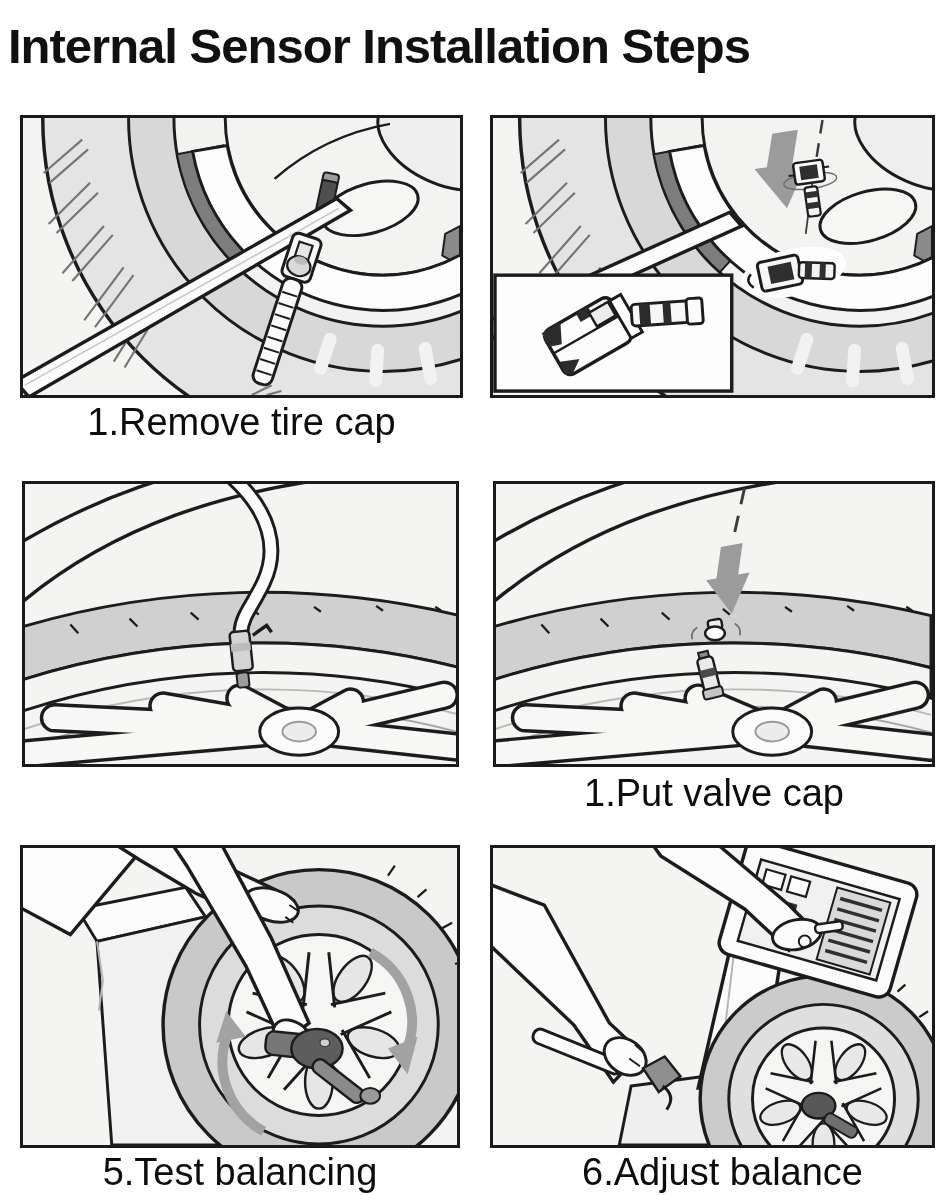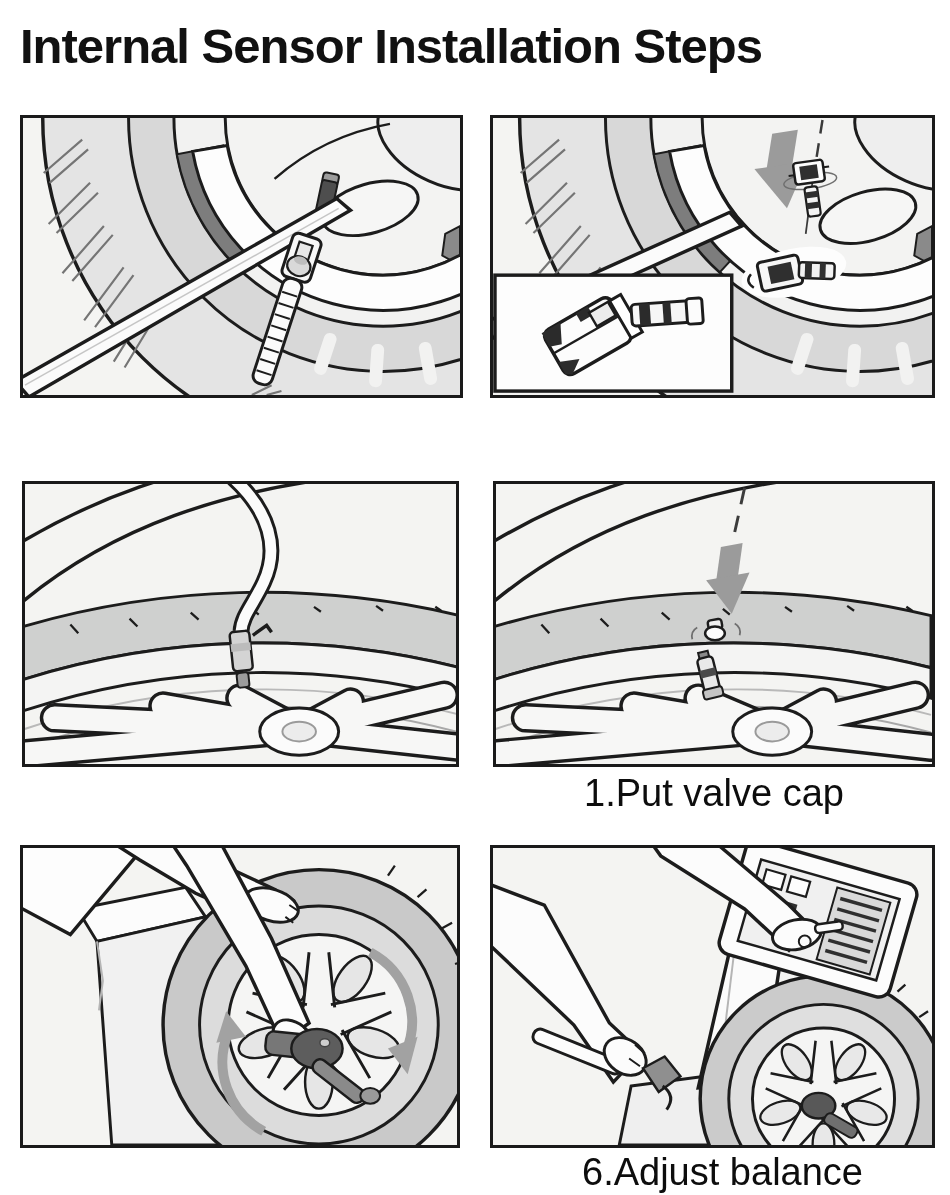--- a/index.html
+++ b/index.html
@@ -1,21 +1,21 @@
 <!DOCTYPE html>
 <html><head>
 <meta charset="utf-8">
 <style>
   html,body { margin:0; padding:0; background:#ffffff; }
   .page {
     position:relative; width:950px; height:1195px; background:#ffffff;
     font-family:"Liberation Sans", sans-serif; overflow:hidden;
   }
   .title {
-    position:absolute; top:18px; left:12px; width:758px; text-align:center;
+    position:absolute; top:18px; left:0; width:758px; text-align:center;
     font-size:49px; font-weight:700; color:#111111; letter-spacing:-1px; margin:0;
   }
   figure.panel { position:absolute; margin:0; border:3px solid #1a1a1a; background:#f4f4f2; box-sizing:border-box; }
   figure.panel svg { display:block; width:100%; height:100%; }
   .caption {
     position:absolute; margin:0; text-align:center;
     font-size:38px; color:#0d0d0d; font-weight:400; letter-spacing:0;
   }
   
   #p1 { left:20px;  top:115px; width:443px; height:283px; }
@@ -97,20 +97,21 @@
           <line x1="279" y1="206" x2="295" y2="206"></line>
             <line x1="279" y1="218" x2="295" y2="218"></line>
           <line x1="279" y1="230" x2="295" y2="230"></line>
             <line x1="279" y1="242" x2="295" y2="242"></line>
           <line x1="279" y1="254" x2="295" y2="254"></line>
             <line x1="279" y1="266" x2="295" y2="266"></line>
         </g>
       </g>
     </svg>
   </figure>
+  <figcaption class="caption" id="c1">1.Remove tire cap</figcaption>
 
   <figure class="panel" id="p2">
     <svg viewBox="0 0 445 282" preserveAspectRatio="none">
       <rect x="0" y="0" width="445" height="282" fill="#f4f4f2"></rect>
       <circle cx="372" cy="0" r="345" fill="#e4e4e4" stroke="#1c1c1c" stroke-width="3.5"></circle>
       <g stroke="#757575" stroke-width="2.2">
         <path d="M 135,190 L 99,248 M 145,196 L 110,254"></path>
         <path d="M 109,152 L 69,206 M 119,160 L 80,213"></path>
         <path d="M 89,110 L 47,158 M 98,119 L 57,166"></path>
         <path d="M 75,66 L 33,108 M 83,76 L 41,117"></path>
@@ -333,20 +334,21 @@
       </g>
 
       <g>
         <path d="M 352,106 A 80 80 0 0 1 388,208" fill="none" stroke="#a2a2a2" stroke-width="10"></path>
         <polygon points="370,204 400,192 390,230" fill="#a2a2a2"></polygon>
         <path d="M 244,288 A 80 80 0 0 1 208,188" fill="none" stroke="#a2a2a2" stroke-width="10"></path>
         <polygon points="196,198 206,166 226,192" fill="#a2a2a2"></polygon>
       </g>
     </svg>
   </figure>
+  <figcaption class="caption" id="c5">5.Test balancing</figcaption>
 
   <figure class="panel" id="p6">
     <svg viewBox="0 0 445 302" preserveAspectRatio="none">
       <rect x="0" y="0" width="445" height="302" fill="#f4f4f2"></rect>
 
       <g>
         <polygon points="140,242 322,218 336,302 128,302" fill="#efefef" stroke="#1c1c1c" stroke-width="3"></polygon>
         <polygon points="208,244 250,60 302,46 272,240" fill="#fbfbfb" stroke="#1c1c1c" stroke-width="3.5"></polygon>
         <line x1="250" y1="60" x2="228" y2="242" stroke="#b5b5b5" stroke-width="2"></line>
       </g>

